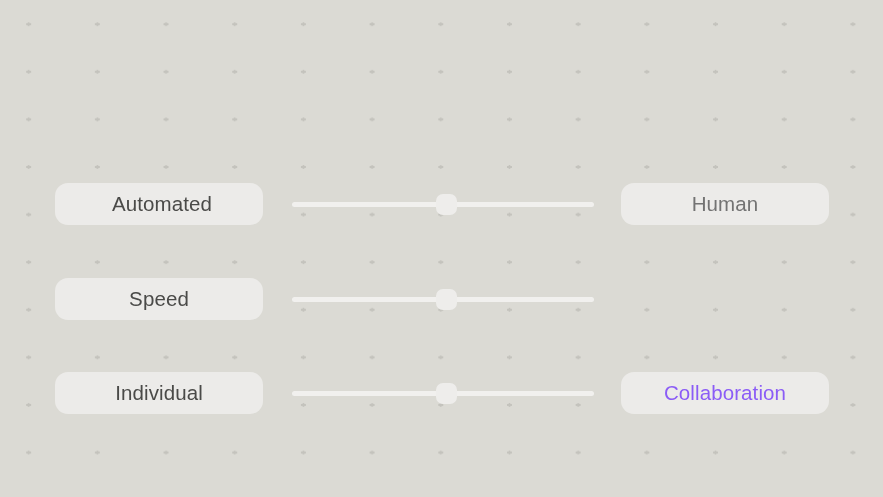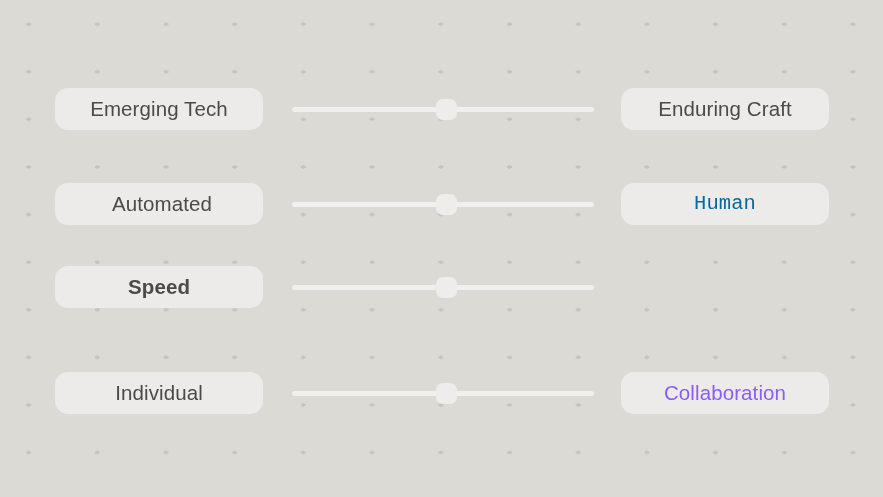--- a/index.html
+++ b/index.html
@@ -28,21 +28,21 @@
   .row {
     position: absolute;
     left: 0;
     width: 883px;
     height: 42px;
     display: flex;
     align-items: center;
   }
   .row-0 { top: 88px; }
   .row-1 { top: 183px; }
-  .row-2 { top: 266px; font-weight: bold; }
+  .row-2 { top: 278px; }
   .row-3 { top: 372px; text-decoration: underline; }
 
   
   .pill {
     position: absolute;
     height: 42px;
     border-radius: 13px;
     background: #ecebe9;
     display: flex;
     align-items: center;
@@ -88,43 +88,31 @@
     margin-left: -10.5px;
     border-radius: 7px;
     background: #eeedeb;
   }
 </style>
 </head>
 <body>
 
 <div id="app" style="background-color: rgb(219, 218, 212);">
 
-  <div class="row row-0">
-    <div class="pill pill-left" style="background: rgb(236, 235, 233);">
-      <span class="pill-label" style="color: rgb(74, 74, 72);">Emerging Tech</span>
-    </div>
-    <div class="slider">
-      <div class="track" style="background: rgb(241, 240, 238);"></div>
-      <div class="thumb" style="left: 51%; background: rgb(238, 237, 235);"></div>
-    </div>
-    <div class="pill pill-right" style="background: rgb(236, 235, 233);">
-      <span class="pill-label" style="color: rgb(74, 74, 72);">Enduring Craft</span>
-    </div>
-  </div>
 
   <div class="row row-1">
     <div class="pill pill-left" style="background: rgb(236, 235, 233); padding-left: 16px;">
       <span class="pill-label" style="color: rgb(74, 74, 72);">Automated</span>
     </div>
     <div class="slider">
       <div class="track" style="background: rgb(241, 240, 238);"></div>
       <div class="thumb" style="left: 51%; background: rgb(238, 237, 235);"></div>
     </div>
     <div class="pill pill-right" style="background: rgb(236, 235, 233);">
-      <span class="pill-label" style="color: #0369a1; font-family: Liberation Mono, monospace;">Human</span>
+      <span class="pill-label" style="color: #737373;">Human</span>
     </div>
   </div>
 
   <div class="row row-2">
     <div class="pill pill-left" style="background: rgb(236, 235, 233);">
       <span class="pill-label" style="color: rgb(74, 74, 72);">Speed</span>
     </div>
     <div class="slider">
       <div class="track" style="background: rgb(241, 240, 238);"></div>
       <div class="thumb" style="left: 51%; background: rgb(238, 237, 235);"></div>

